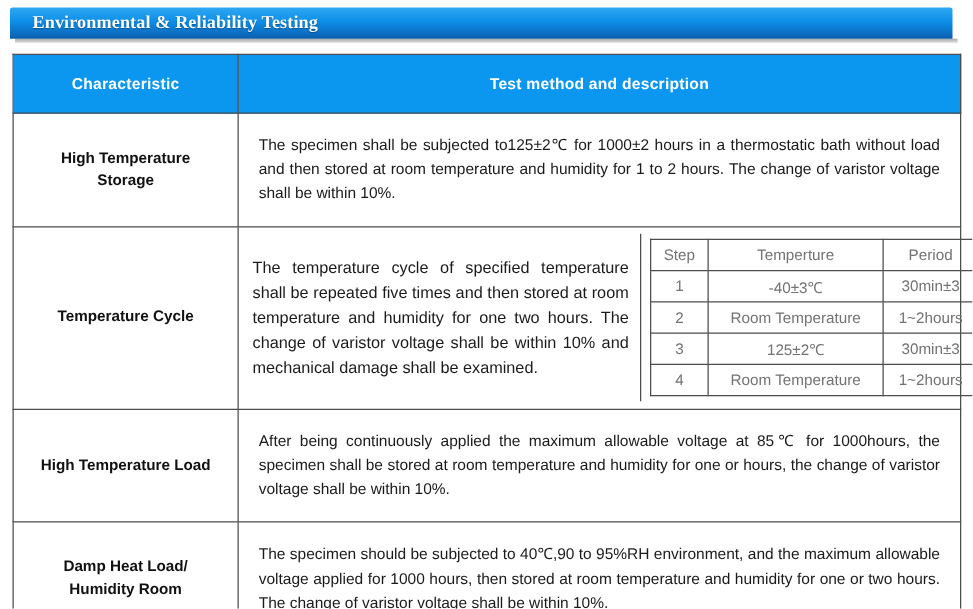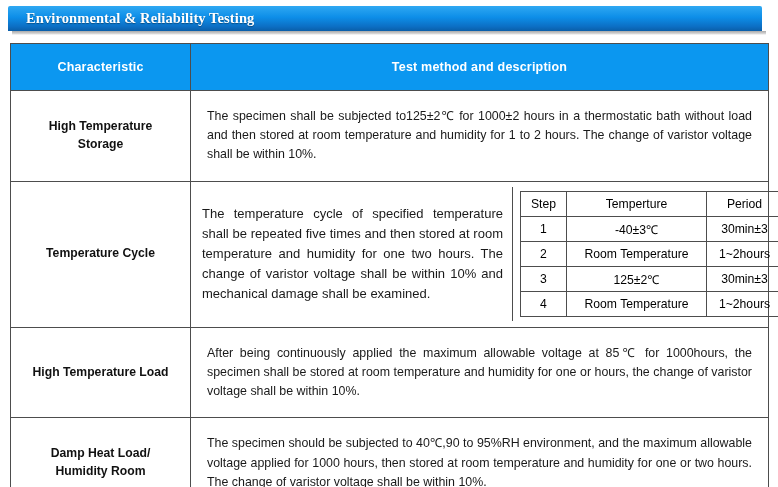--- a/index.html
+++ b/index.html
@@ -125,21 +125,21 @@
     padding: 4px 8px 4px 7px;
   }
   table.steps {
     border-collapse: collapse;
     table-layout: fixed;
     width: 100%;
   }
   table.steps td, table.steps th {
     border: 1px solid #4d4d4d;
     font-size: 12.2px;
-    color: #000000;
+    color: #737373;
     text-align: center;
     height: 25px;
     font-weight: normal;
     padding: 0 2px;
   }
   table.steps th { font-weight: normal; }
   .c-step { width: 46px; }
   .c-temp { width: 140px; }
   .c-period { width: 76px; }
 </style>

